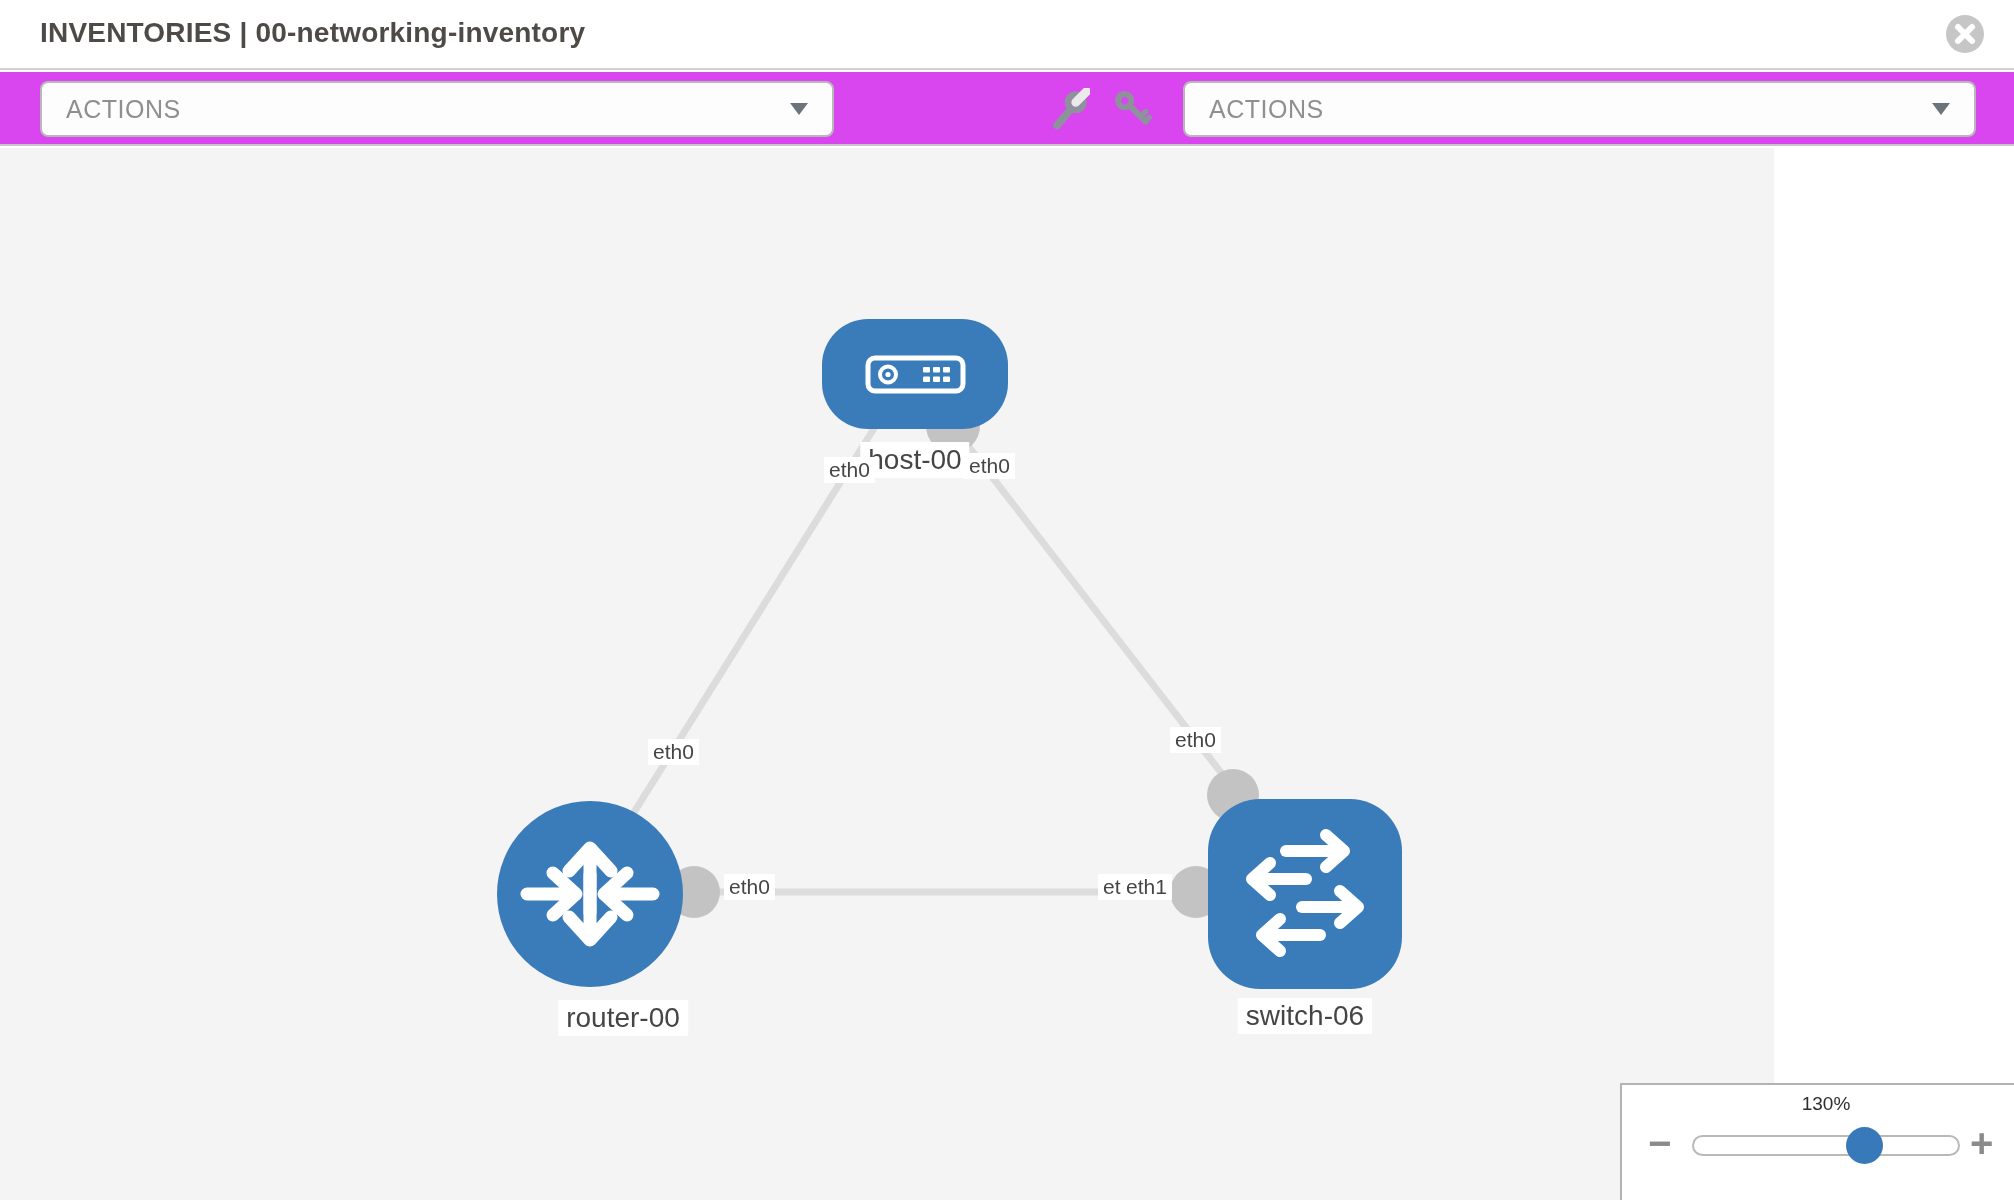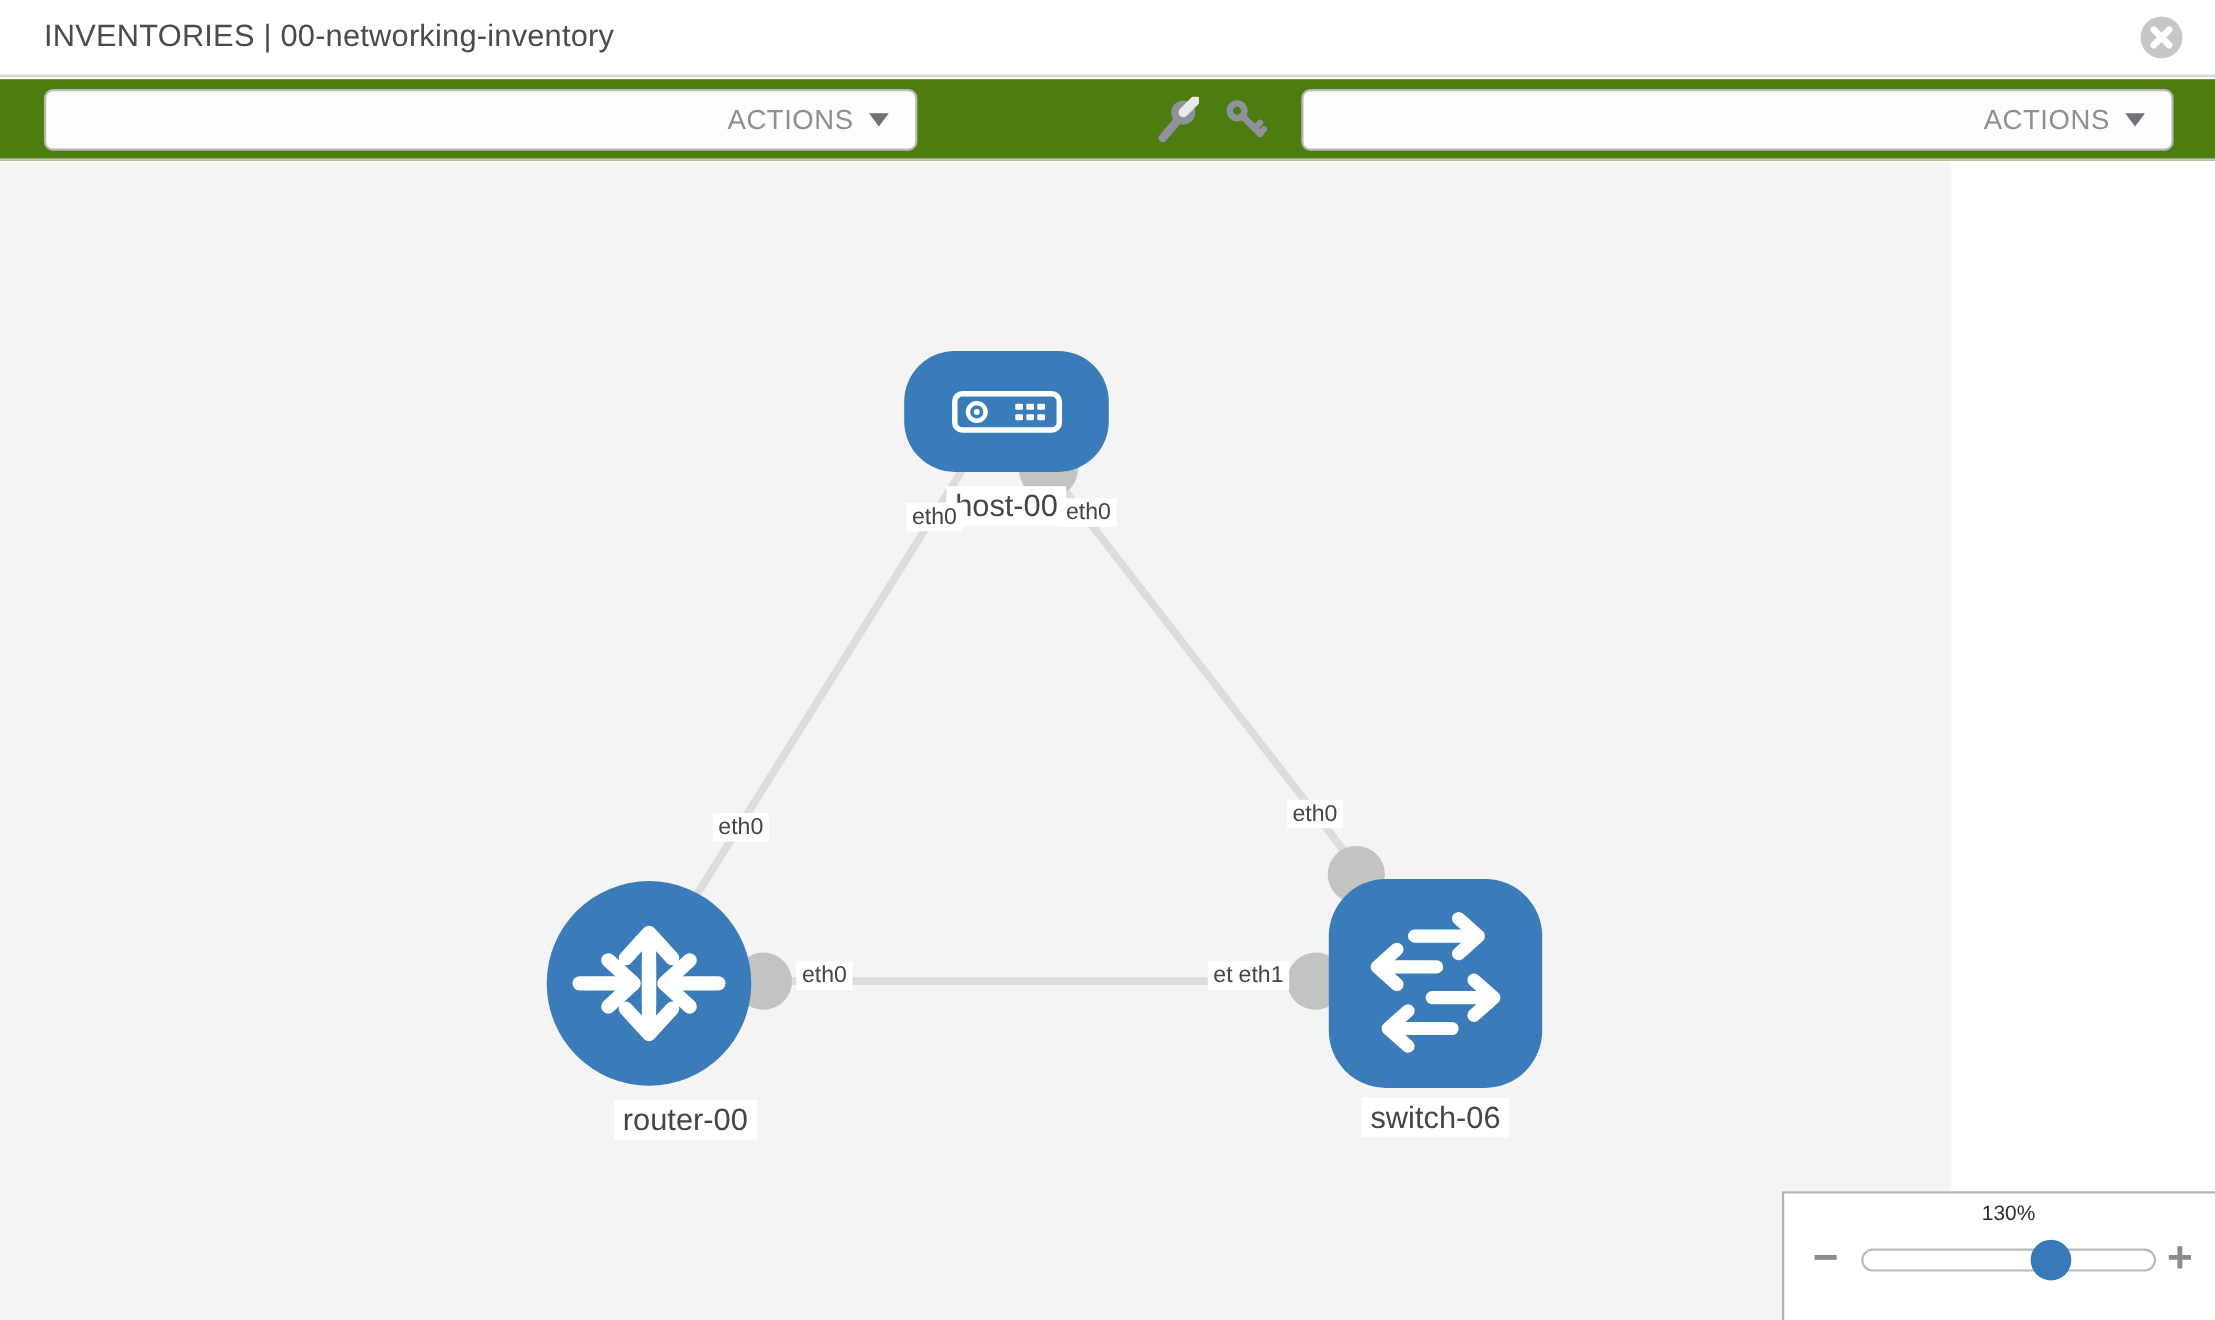--- a/index.html
+++ b/index.html
@@ -2,28 +2,28 @@
 <html><head>
 <meta charset="utf-8">
 <style>
   * { margin:0; padding:0; box-sizing:border-box; }
   html,body { width:2014px; height:1200px; overflow:hidden; background:#fff;
     font-family:"Liberation Sans", sans-serif; }
 
   
   .header { position:absolute; left:0; top:0; width:2014px; height:70px;
     background:#ffffff; border-bottom:2px solid #d2d2d2; }
-  .title { position:absolute; left:40px; top:17px; font-size:28px; font-weight:normal;
+  .title { position:absolute; left:40px; top:17px; font-size:28px; font-weight:bold;
     color:#4d4a47; letter-spacing:.2px; }
   .close-btn { position:absolute; right:28px; top:13px; width:42px; height:42px;
     cursor:pointer; }
 
   
   .toolbar { position:absolute; left:0; top:72px; width:2014px; height:74px;
-    background:#4d7c0f; border-bottom:2px solid #c7c7c7;text-align:right; }
+    background:#d946ef; border-bottom:2px solid #c7c7c7; }
   .select-box { position:absolute; top:9px; height:56px; background:#fdfdfd;
     border:2px solid #b8b8b8; border-radius:8px; display:flex; align-items:center;
     padding:0 24px; cursor:pointer; }
   .select-box .lbl { font-size:25px; color:#8f8f8f; letter-spacing:.5px; flex:1; }
   .caret { width:0; height:0; border-left:9px solid transparent;
     border-right:9px solid transparent; border-top:12px solid #6d737b; margin-left:14px; }
   .actions-box { left:40px; width:794px; }
   .search-box { left:1183px; width:793px; }
   .tool-icon { position:absolute; top:16px; width:44px; height:44px; cursor:pointer; }
   .wrench-btn { left:1046px; }

